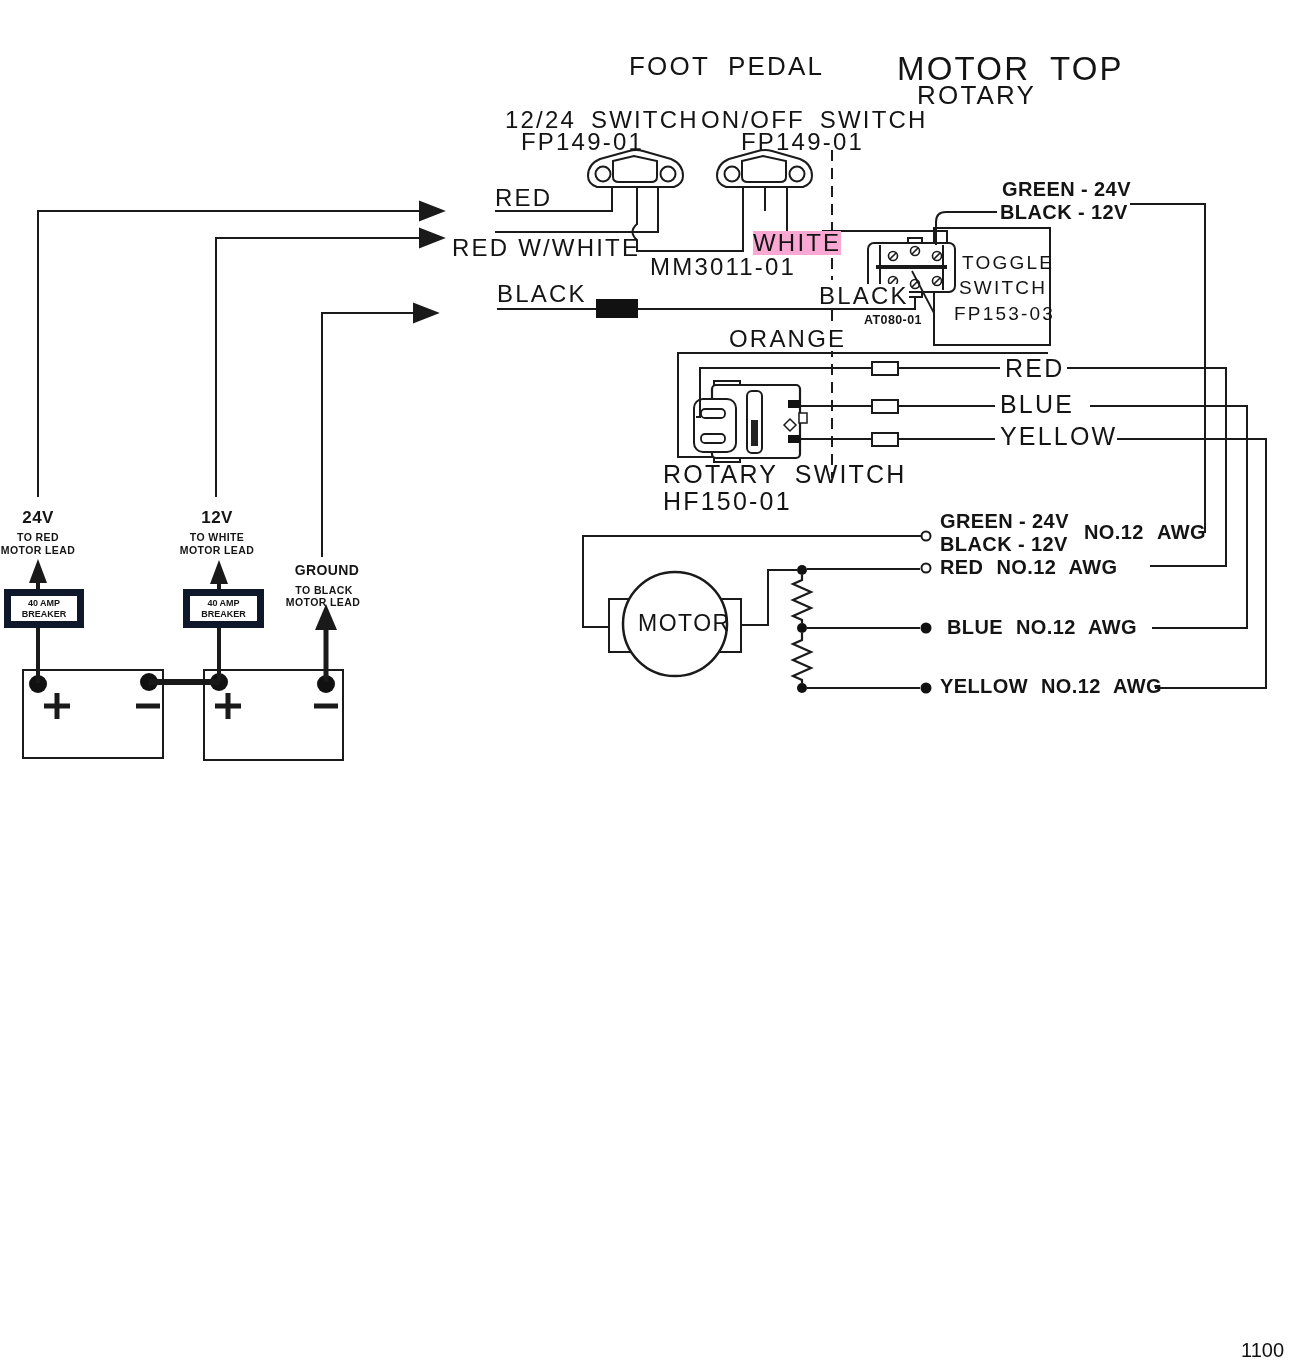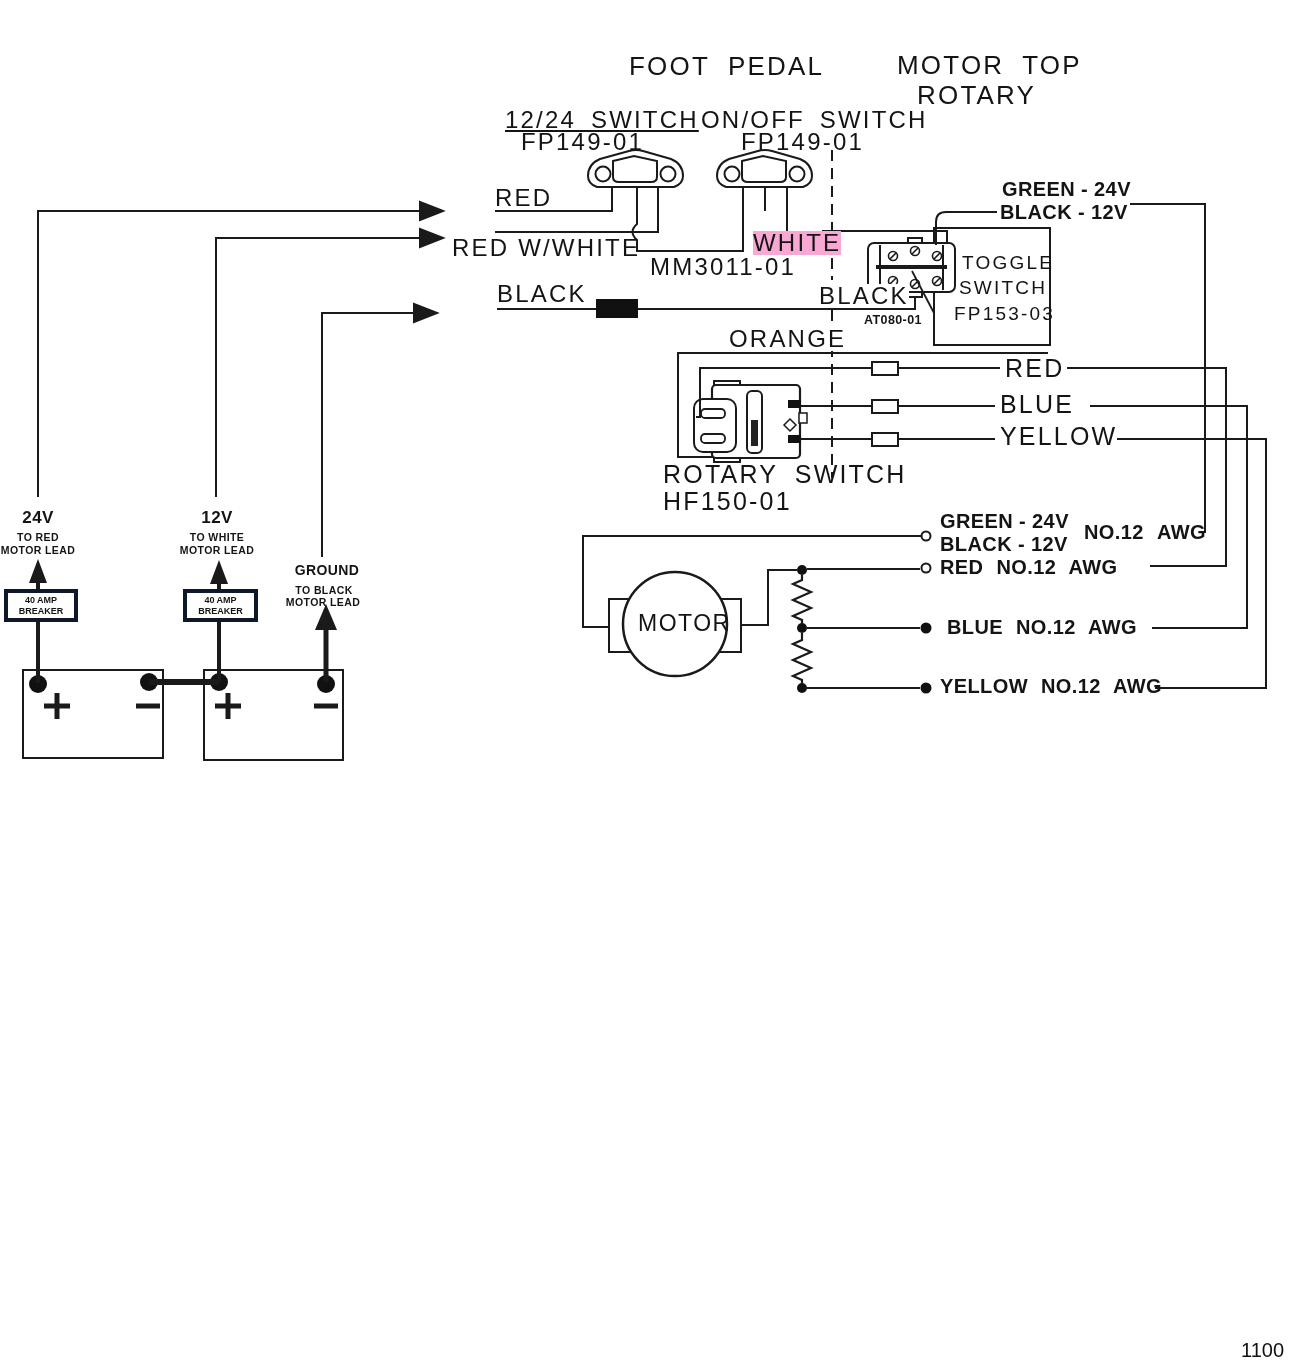--- a/index.html
+++ b/index.html
@@ -2,21 +2,21 @@
 <html><head>
 <meta charset="utf-8">
 <style>
   html,body{margin:0;padding:0;background:#fff;}
   #stage{position:relative;width:1300px;height:1365px;background:#ffffff;overflow:hidden;
          font-family:"Liberation Sans",sans-serif;}
   .lbl{position:absolute;white-space:nowrap;color:#141414;line-height:1;}
   .cad{font-family:"Liberation Sans",sans-serif;font-weight:400;letter-spacing:2.2px;}
   .ar{font-family:"Liberation Sans",sans-serif;font-weight:700;letter-spacing:.4px;}
   .ctr{transform:translateX(-50%);text-align:center;}
-  .breaker{position:absolute;border:4px solid #0f172a;background:#fff;text-align:center;
+  .breaker{position:absolute;border:7px solid #0f172a;background:#fff;text-align:center;
            font-weight:700;font-size:9px;line-height:1.25;padding-top:2px;color:#141414;}
   #wm{position:absolute;left:108px;top:608px;font-size:112px;letter-spacing:5px;
       color:#ebebeb;font-weight:400;}
   #site{position:absolute;left:733px;top:1270px;font-size:56px;color:#3c3c3c;letter-spacing:0;}
   #pageno{position:absolute;left:1241px;top:1339px;font-size:20px;color:#111;}
   svg{position:absolute;left:0;top:0;}
 </style>
 </head>
 <body>
 
@@ -148,24 +148,24 @@
         <polygon points="38,559 29,583 47,583" fill="#1a1a1a" stroke="none"></polygon>
         <path d="M219,682 V614 M219,589 V583" stroke-width="4"></path>
         <polygon points="219,560 210,584 228,584" fill="#1a1a1a" stroke="none"></polygon>
         <path d="M326,682 V630" stroke-width="5"></path>
         <polygon points="326,604 315,630 337,630" fill="#1a1a1a" stroke="none"></polygon>
       </g>
     </g>
   </svg>
 
   <div class="lbl cad" style="left:597px;top:53px;font-size:26px;word-spacing:9px;margin-left:32px;">FOOT PEDAL</div>
-  <div class="lbl cad" style="left:897px;top:52px;font-size:26px;word-spacing:9px;">MOTOR TOP</div>
+  <div class="lbl cad" style="left:897px;top:52px;font-size:33px;word-spacing:9px;">MOTOR TOP</div>
   <div class="lbl cad" style="left:917px;top:82px;font-size:26px;">ROTARY</div>
 
-  <div class="lbl cad" style="left:505px;top:108px;font-size:24px;word-spacing:6px;text-decoration:underline;">12/24 SWITCH</div>
+  <div class="lbl cad" style="left:505px;top:108px;font-size:24px;word-spacing:6px;">12/24 SWITCH</div>
   <div class="lbl cad" style="left:521px;top:130px;font-size:24px;">FP149-01</div>
   <div class="lbl cad" style="left:701px;top:108px;font-size:24px;word-spacing:6px;">ON/OFF SWITCH</div>
   <div class="lbl cad" style="left:741px;top:130px;font-size:24px;">FP149-01</div>
 
   <div class="lbl cad" style="left:495px;top:186px;font-size:24px;">RED</div>
   <div class="lbl cad" style="left:452px;top:236px;font-size:24px;">RED W/WHITE</div>
   <div class="lbl cad" style="left:497px;top:282px;font-size:24px;">BLACK</div>
   <div class="lbl cad" style="left:650px;top:255px;font-size:24px;">MM3011-01</div>
   <div class="lbl cad" style="left:753px;top:231px;font-size:24px;background:#f9a8d4;">WHITE</div>
   <div class="lbl cad" style="left:819px;top:284px;font-size:24px;background:#fff;">BLACK</div>

